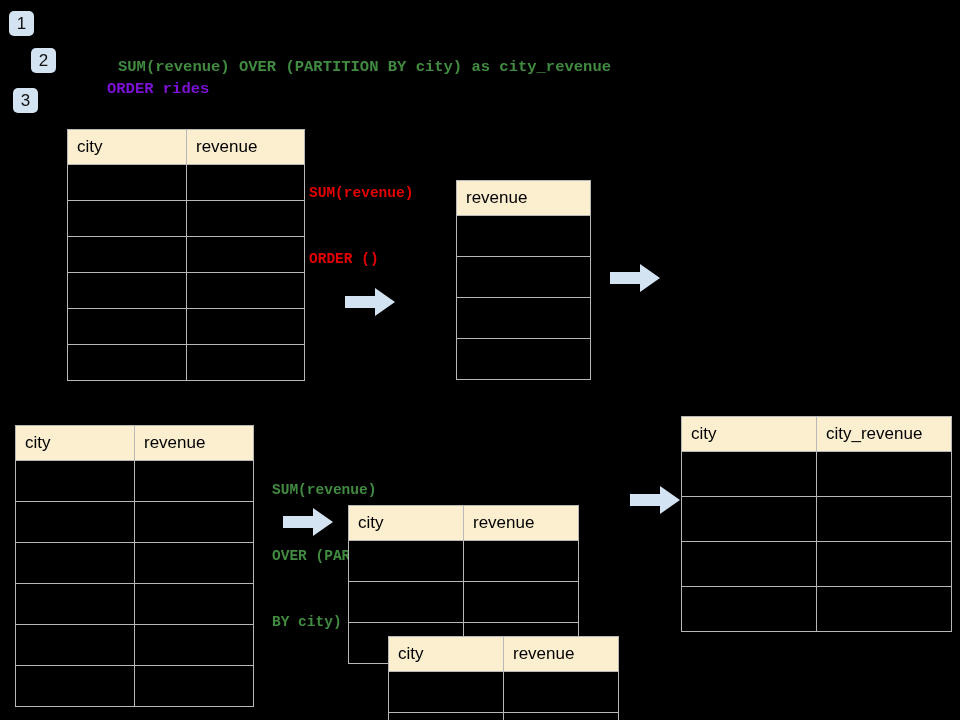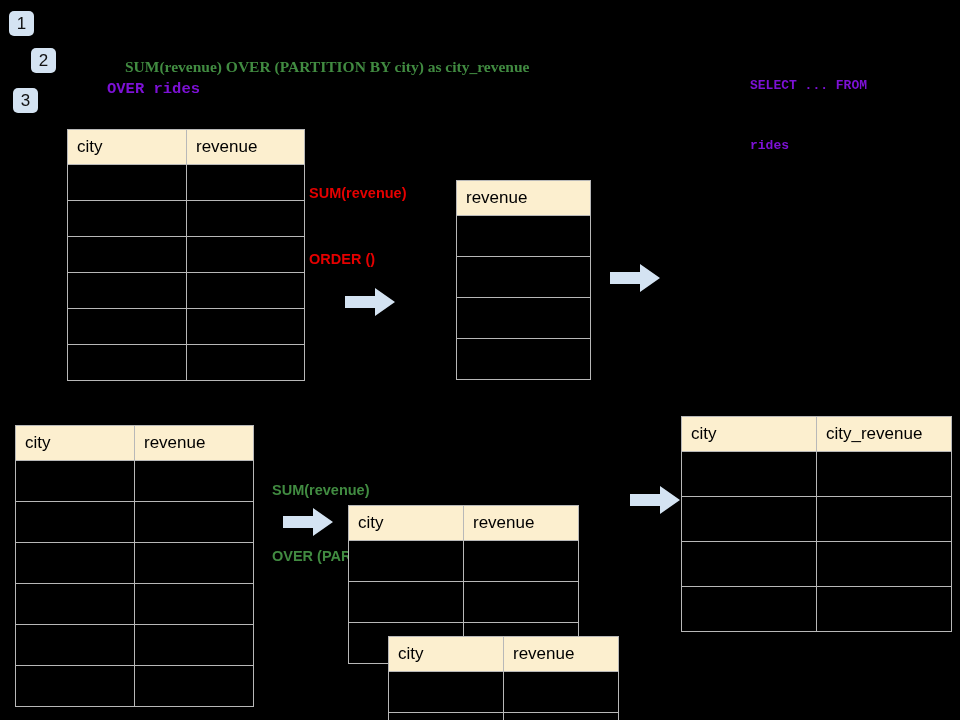--- a/index.html
+++ b/index.html
@@ -53,21 +53,21 @@
     font-size: 13px;
     font-weight: bold;
     color: #7d11d6;
     line-height: 20px;
     white-space: pre;
   }
 
   
   .annot {
     position: absolute;
-    font-family: Liberation Sans, sans-serif;
+    font-family: Liberation Mono, monospace;
     font-size: 14.5px;
     font-weight: bold;
     white-space: pre;
     line-height: 22px;
   }
   .annot-red   { color: #e50000; }
   .annot-green { color: #418b41; }
 
   
   .tbl {
@@ -110,36 +110,33 @@
   <div class="badge" style="left:9px; top:11px;">
     <span>1</span>
   </div>
   <div class="badge" style="left:31px; top:48px;">
     <span>2</span>
   </div>
   <div class="badge" style="left:13px; top:88px;">
     <span>3</span>
   </div>
 
-  <div class="sql sql-green" style="left:125px; top:56px;font-family:Liberation Serif, serif;">SUM(revenue) OVER (PARTITION BY city) as city_revenue</div>
-  <div class="sql sql-purple" style="left:107px; top:78px;">OVER rides</div>
-
-  <div class="side-note" style="left:750px; top:36px;">
-    <div>SELECT ... FROM</div>
-    <div>rides</div>
-  </div>
+  <div class="sql sql-green" style="left:118px; top:56px;">SUM(revenue) OVER (PARTITION BY city) as city_revenue</div>
+  <div class="sql sql-purple" style="left:107px; top:78px;">ORDER rides</div>
+
 
   <div class="annot annot-red" style="left:309px; top:138px;">
     <div>SUM(revenue)</div>
     <div>ORDER ()</div>
   </div>
 
   <div class="annot annot-green" style="left:272px; top:435px;">
     <div>SUM(revenue)</div>
     <div>OVER (PARTITION</div>
+    <div>BY city)</div>
   </div>
 
   <table class="tbl" style="left:67px; top:129px; width:237px;">
     <colgroup>
         <col style="width:119px">
         <col style="width:118px">
       </colgroup>
     <thead>
       <tr>
         <th>city</th>

